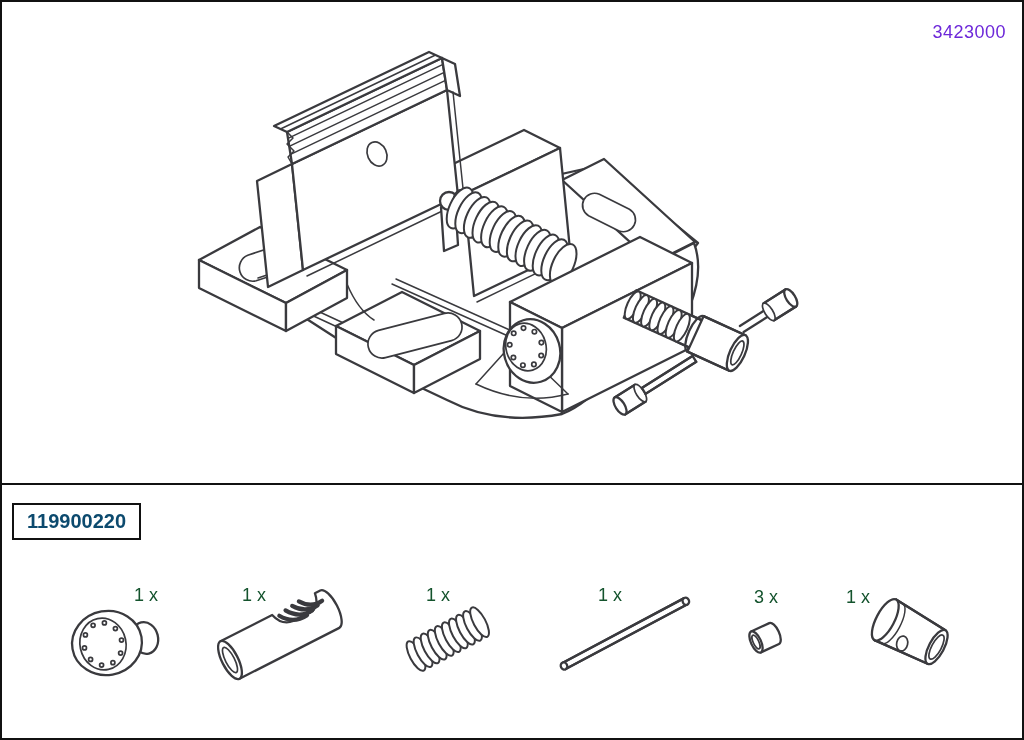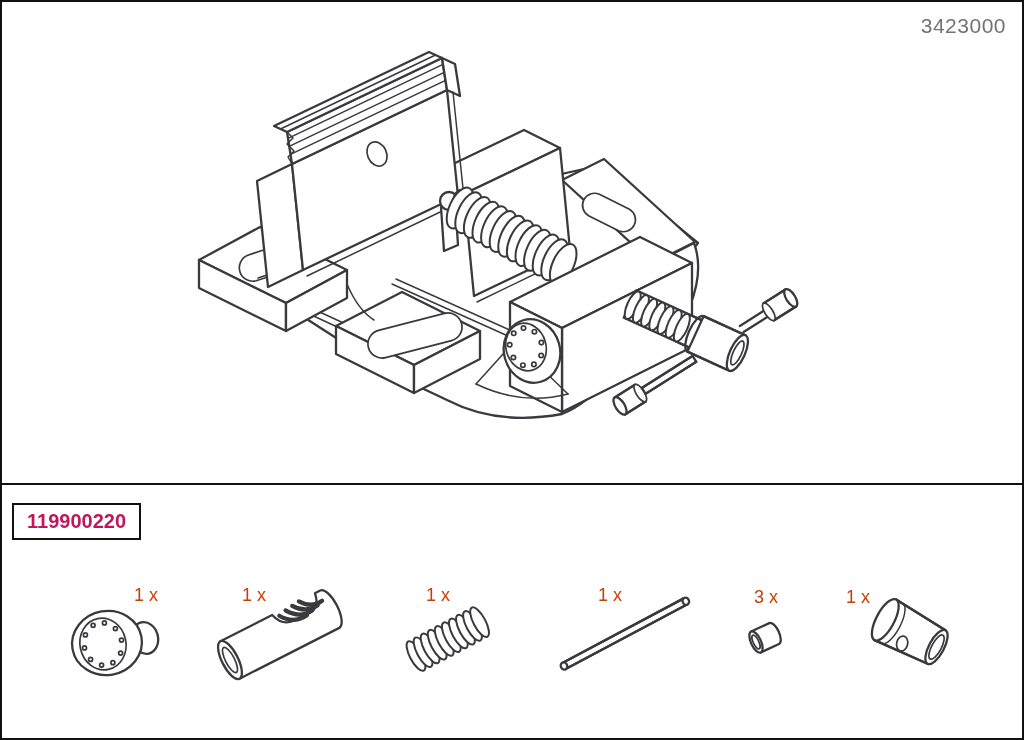--- a/index.html
+++ b/index.html
@@ -1,21 +1,21 @@
 <!DOCTYPE html>
 <html><head>
 <meta charset="utf-8">
 <style>
   html,body{margin:0;padding:0;background:#fff;font-family:"Liberation Sans",sans-serif;}
   #page{position:relative;width:1024px;height:740px;background:#fff;border:2px solid #111;box-sizing:border-box;overflow:hidden;}
-  #doc-number{position:absolute;top:12px;right:16px;font-size:21px;color:#737373;letter-spacing:0.5px;}
+  #doc-number{position:absolute;top:20px;right:16px;font-size:18px;color:#6d28d9;letter-spacing:0.5px;}
   #divider{position:absolute;left:0;top:481px;width:100%;height:2px;background:#111;}
   #vise-svg{position:absolute;left:0;top:0;}
-  #kit-number-box{position:absolute;left:10px;top:501px;border:2px solid #111;padding:5px 13px;font-size:20px;font-weight:bold;color:#be185d;background:#fff;}
-  .qty{position:absolute;font-size:18px;color:#c2410c;white-space:nowrap;}
+  #kit-number-box{position:absolute;left:10px;top:501px;border:2px solid #111;padding:5px 13px;font-size:20px;font-weight:bold;color:#0c4a6e;background:#fff;}
+  .qty{position:absolute;font-size:18px;color:#14532d;white-space:nowrap;}
   .part-svg{position:absolute;overflow:visible;}
   svg *{vector-effect:none;}
   .ln{fill:none;stroke:#3a3a3e;stroke-width:2.3;stroke-linejoin:round;stroke-linecap:round;}
   .lnw{fill:#fff;stroke:#3a3a3e;stroke-width:2.3;stroke-linejoin:round;stroke-linecap:round;}
   .lnt{fill:none;stroke:#3a3a3e;stroke-width:1.5;stroke-linejoin:round;stroke-linecap:round;}
   .lnwt{fill:#fff;stroke:#3a3a3e;stroke-width:1.7;stroke-linejoin:round;stroke-linecap:round;}
   .coil{fill:#fff;stroke:#3a3a3e;stroke-width:2;}
   .thick{fill:none;stroke:#3a3a3e;stroke-width:4.2;stroke-linecap:round;}
 </style>
 </head>

